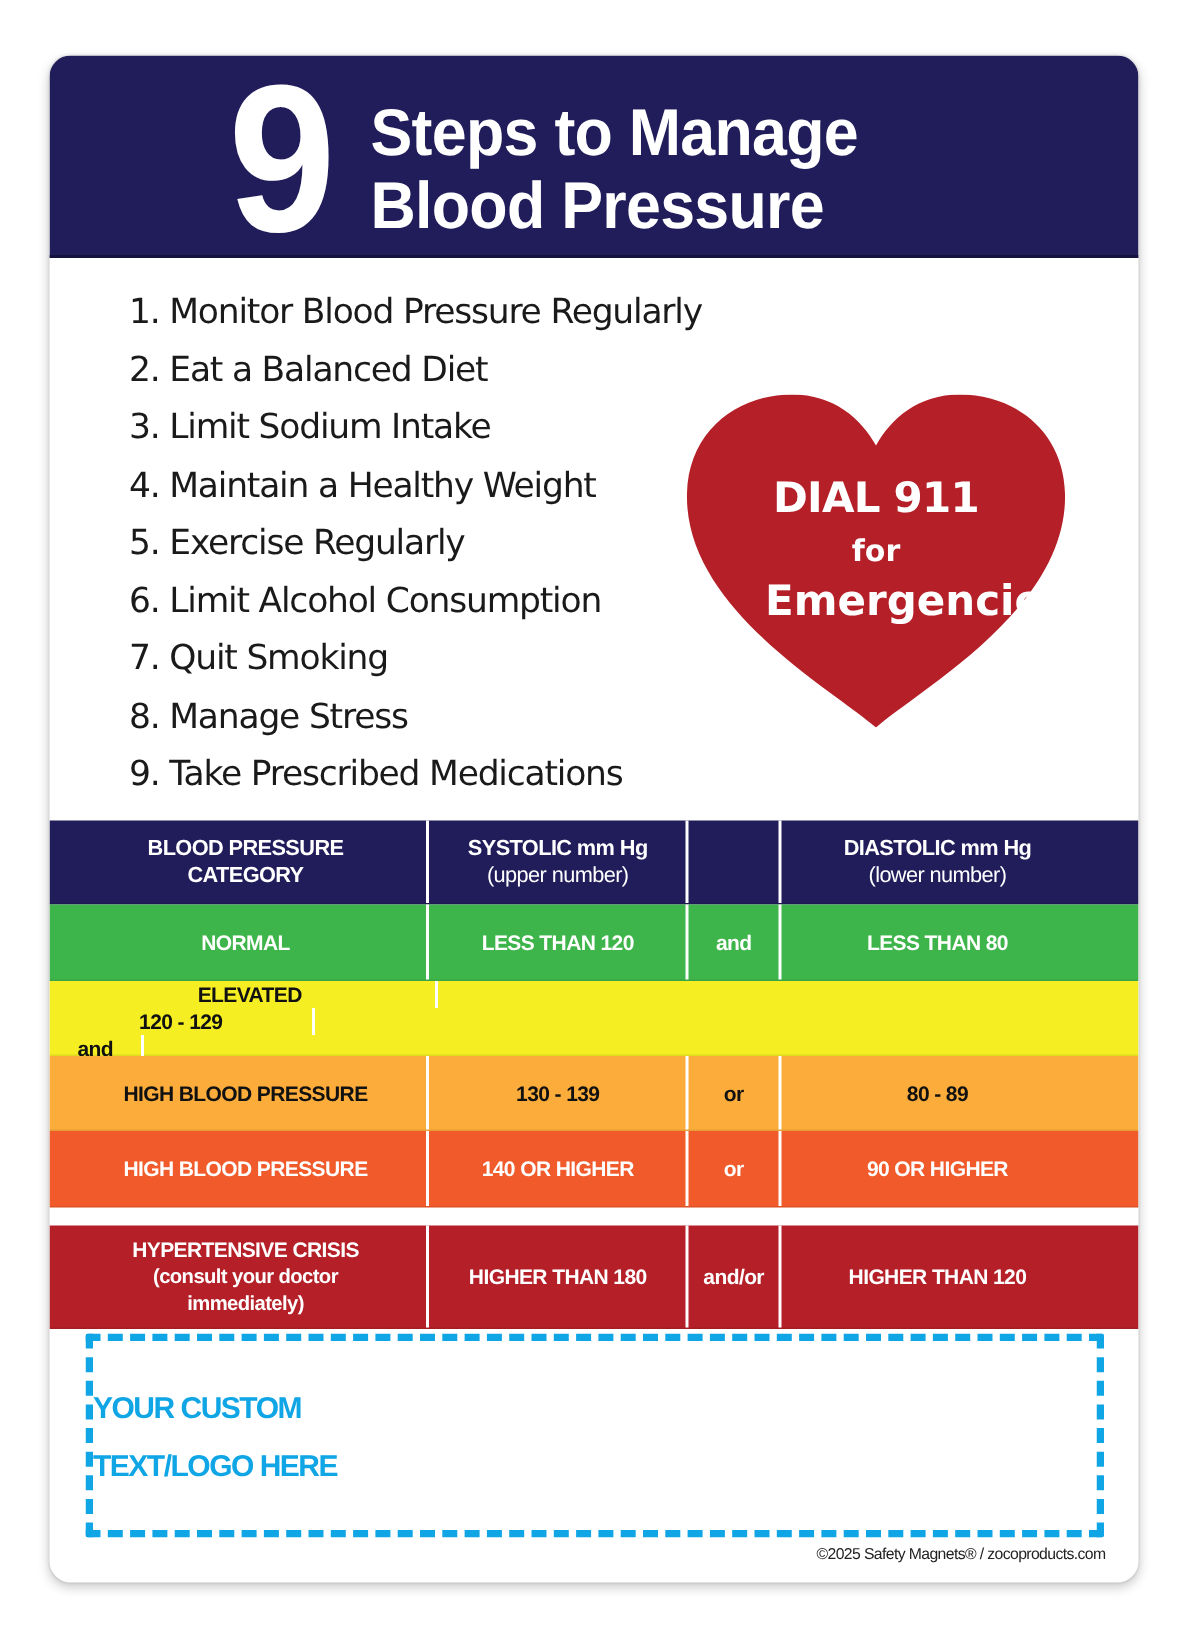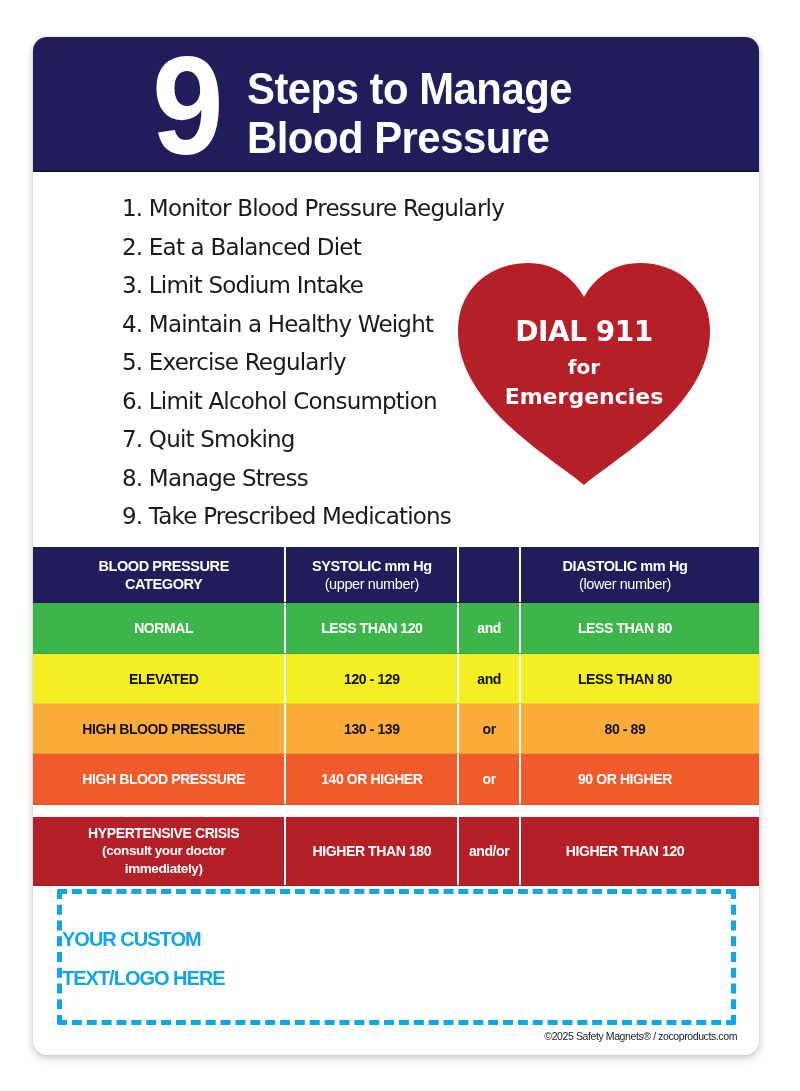--- a/index.html
+++ b/index.html
@@ -29,33 +29,33 @@
     white-space: nowrap; transform-origin: left center; transform: scaleX(0.95);
     letter-spacing: -0.5px;
   }
   .title-line.l1 { top: 28px; }
   .title-line.l2 { top: 77px; }
 
   
   .steps { position: absolute; left: 53px; top: 152px; width: 400px; }
   .step {
     height: 38.5px; line-height: 38.5px; font-size: 23px; color: #1a1a1a;
-    font-family: "DejaVu Sans", sans-serif; letter-spacing: -0.8px; white-space: nowrap; margin-left: 36px;
+    font-family: "DejaVu Sans", sans-serif; letter-spacing: -0.8px; white-space: nowrap;
   }
 
   
   .heart { position: absolute; left: 423px; top: 226px; width: 256px; height: 222px; }
   .heart svg { position: absolute; left: 0; top: 0; }
   .heart-text {
     position: absolute; left: 0; width: 256px; text-align: center; color: #ffffff;
     font-family: "DejaVu Sans", sans-serif; font-weight: 700;
   }
   .heart-text.t1 { top: 52px; font-size: 28px; letter-spacing: -0.5px; }
   .heart-text.t2 { top: 92px; font-size: 20px; }
-  .heart-text.t3 { top: 121px; font-size: 22px; }
+  .heart-text.t3 { top: 121px; font-size: 28px; text-align: right; }
 
   
   .bp-table { position: absolute; left: 0; top: 510px; width: 726px; }
   .bp-row { position: relative; display: flex; width: 726px; border-bottom: 1px solid rgba(0,0,0,0.08); }
   .bp-cell {
     display: flex; align-items: center; justify-content: center; text-align: center;
     font-family: "Liberation Sans", sans-serif; font-weight: 700; font-size: 14px;
     line-height: 18px; letter-spacing: -0.4px; border-right: 2px solid #ffffff;
   }
   .bp-cell:last-child { border-right: none; }
@@ -138,21 +138,21 @@
       </div>
     </div>
 
     <div class="bp-row" style="height:51px; background:#3db54a; color:#ffffff;">
       <div class="bp-cell c1">NORMAL</div>
       <div class="bp-cell c2">LESS THAN 120</div>
       <div class="bp-cell c3">and</div>
       <div class="bp-cell c4">LESS THAN 80</div>
     </div>
 
-    <div class="bp-row" style="height:50px; background:#f5ee23; color:#111111;">
+    <div class="bp-row" style="height:50px; background:#f5ee23; color:#111111;flex-direction:column;">
       <div class="bp-cell c1">ELEVATED</div>
       <div class="bp-cell c2">120 - 129</div>
       <div class="bp-cell c3">and</div>
       <div class="bp-cell c4">LESS THAN 80</div>
     </div>
 
     <div class="bp-row" style="height:50px; background:#fbac3a; color:#111111;">
       <div class="bp-cell c1">HIGH BLOOD PRESSURE</div>
       <div class="bp-cell c2">130 - 139</div>
       <div class="bp-cell c3">or</div>

